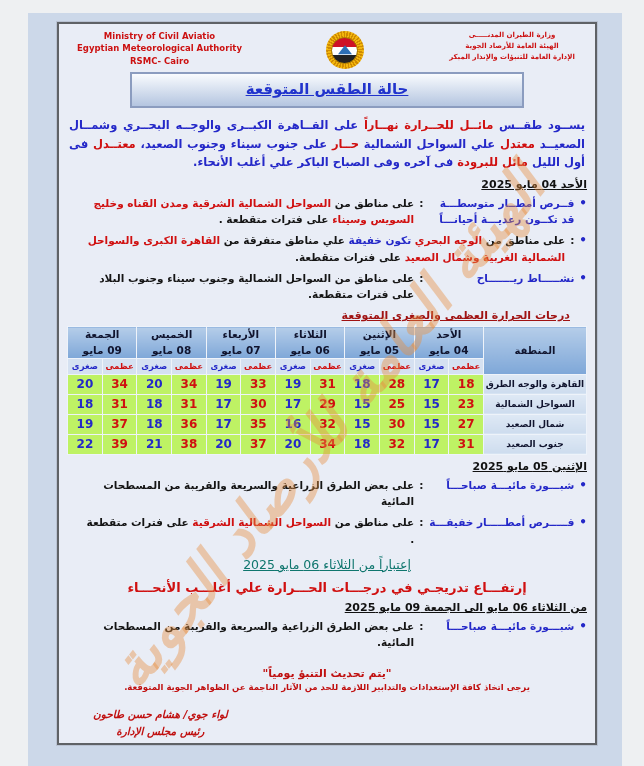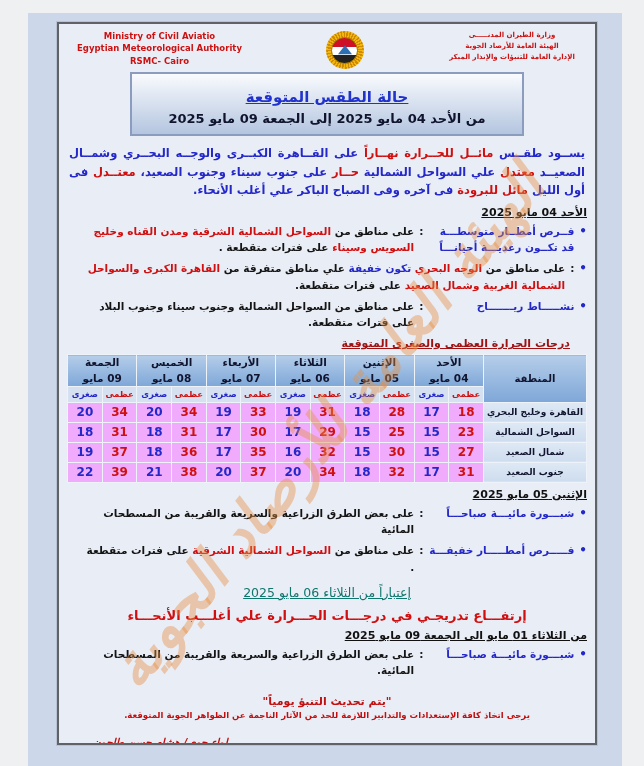--- a/index.html
+++ b/index.html
@@ -28,21 +28,21 @@
   .logo{width:38px;height:38px;border-radius:50%;margin-top:1px;
     background:repeating-conic-gradient(#f2b60c 0deg 5deg,#cf8a00 5deg 10deg);
     display:flex;align-items:center;justify-content:center;}
   .logo-inner{width:25px;height:25px;border-radius:50%;position:relative;overflow:hidden;
     background:linear-gradient(#ce1126 0 34%,#ffffff 34% 67%,#222222 67% 100%);border:1px solid #a87a00;}
   .logo-mt{position:absolute;left:50%;top:50%;transform:translate(-50%,-52%);
     width:0;height:0;border-left:7px solid transparent;border-right:7px solid transparent;border-bottom:9px solid #2d6fb5;}
   
   .title-box{width:382px;margin:3px auto 8px;text-align:center;
     background:linear-gradient(#f9fbfe,#b4c5e0);border:2px solid #8b9cbf;padding:6px 4px 8px;}
-  .tb-title{color:#2133cc;font-size:15px;font-weight:bold;text-decoration:underline;margin-top:8px;}
+  .tb-title{color:#2133cc;font-size:15px;font-weight:bold;text-decoration:underline;}
   .tb-sub{color:#10142e;font-size:13px;font-weight:bold;margin-top:5px;}
   
   .summary{font-size:11.5px;font-weight:bold;line-height:1.62;text-align:justify;margin:2px 2px 6px;}
   .seg-blue{color:#2428c8;}
   .seg-red{color:#d01010;}
   .seg-black{color:#141414;}
   
   .sec-h{font-size:11px;font-weight:bold;color:#111;text-decoration:underline;margin:5px 0 4px;}
   .bullet{display:flex;gap:5px;margin:3px 0 5px;align-items:flex-start;font-weight:bold;}
   .b-dot{color:#2428c8;font-size:12px;line-height:1.4;}
@@ -51,21 +51,21 @@
   .b-desc{flex:1;font-size:10.5px;line-height:1.55;color:#141414;margin-left:16px;}
   
   .tbl-title{color:#a01212;font-size:11px;font-weight:bold;text-decoration:underline;margin:7px 17px 4px;}
   table.temps{width:100%;border-collapse:collapse;table-layout:fixed;}
   table.temps th,table.temps td{border:1px solid #eef3fa;text-align:center;vertical-align:middle;padding:0;}
   .region-hd{background:linear-gradient(#b5cde9,#7ea7d8);font-size:10px;color:#10142e;width:102px;font-weight:bold;}
   .day-th{background:linear-gradient(#b5cde9,#7ea7d8);color:#10142e;font-size:10.5px;font-weight:bold;padding:2px 0;line-height:1.45;}
   .sub-th{background:#d5e1f1;font-size:8.5px;height:15px;font-weight:bold;}
   .sub-th.max{color:#d01010;}
   .sub-th.min{color:#2428c8;}
-  .num{background:#f0abfc;font-size:12px;font-weight:bold;height:19px;}
+  .num{background:#bef264;font-size:12px;font-weight:bold;height:19px;}
   .num.max{color:#d01010;}
   .num.min{color:#2428c8;}
   .region-td{background:linear-gradient(#dfe9f5,#cddcee);font-size:9px;font-weight:bold;color:#10142e;}
   
   .center-red-h{text-align:center;color:#0f766e;font-weight:normal;font-size:12.5px;text-decoration:underline;margin:10px 0 4px;}
   .announce{text-align:center;color:#d01010;font-weight:bold;font-size:13px;margin:8px 0 6px;}
   
   .quote{text-align:center;color:#c01010;font-weight:bold;font-size:11px;margin-top:16px;}
   .advice{text-align:center;color:#c01010;font-weight:bold;font-size:8.5px;margin-top:2px;}
   .sig{text-align:left;padding-left:26px;margin-top:14px;}
@@ -94,21 +94,20 @@
       </div>
       <div class="hdr-en">
         <div>Ministry of Civil Aviatio</div>
         <div>Egyptian Meteorological Authority</div>
         <div>RSMC- Cairo</div>
       </div>
     </div>
 
     <div class="title-box">
       <div class="tb-title">حالة الطقس المتوقعة</div>
-      <div class="tb-sub">من الأحد 04 مايو 2025  إلى الجمعة 09 مايو 2025</div>
     </div>
 
     <div class="summary"><span class="seg-blue">يســود طقــس </span><span class="seg-red">مائــل للحــرارة نهــاراً </span><span class="seg-blue">على القــاهرة الكبــرى والوجــه البحــري وشمــال الصعيــد </span><span class="seg-red">معتدل </span><span class="seg-blue">علي السواحل الشمالية </span><span class="seg-red">حــار </span><span class="seg-blue">على جنوب سيناء وجنوب الصعيد، </span><span class="seg-red">معتــدل </span><span class="seg-blue">فى أول الليل </span><span class="seg-red">مائل للبرودة </span><span class="seg-blue">فى آخره وفى الصباح الباكر علي أغلب الأنحاء.</span></div>
 
     <div class="sec-h">الأحد 04 مايو 2025</div>
     <div class="bullet">
       <span class="b-dot">•</span>
       <span class="b-label">فــرص أمطــار متوسطـــة قد تكــون رعديـــة أحيانـــاً</span>
       <span class="b-colon">:</span>
       <span class="b-desc"><span class="seg-black">على مناطق من </span><span class="seg-red">السواحل الشمالية الشرقية ومدن القناه وخليج السويس وسيناء</span><span class="seg-black"> على فترات متقطعة .</span></span>
@@ -165,21 +164,21 @@
             <th class="sub-th max">عظمى</th>
             <th class="sub-th min">صغرى</th>
             <th class="sub-th max">عظمى</th>
             <th class="sub-th min">صغرى</th>
             <th class="sub-th max">عظمى</th>
             <th class="sub-th min">صغرى</th>
           </tr>
       </thead>
       <tbody>
           <tr>
-            <td class="region-td">القاهرة وخليج البحري</td>
+            <td class="region-td">القاهرة والوجه الطرق</td>
             <td class="num max">18</td>
             <td class="num min">17</td>
             <td class="num max">28</td>
             <td class="num min">18</td>
             <td class="num max">31</td>
             <td class="num min">19</td>
             <td class="num max">33</td>
             <td class="num min">19</td>
             <td class="num max">34</td>
             <td class="num min">20</td>
@@ -244,21 +243,21 @@
     <div class="bullet">
       <span class="b-dot">•</span>
       <span class="b-label">فـــــرص أمطـــــار خفيفـــة</span>
       <span class="b-colon">:</span>
       <span class="b-desc"><span class="seg-black">على مناطق من </span><span class="seg-red">السواحل الشمالية الشرقية </span><span class="seg-black">على فترات متقطعة .</span></span>
     </div>
 
     <div class="center-red-h">إعتباراً من الثلاثاء 06 مايو 2025</div>
     <div class="announce">إرتفـــاع تدريجـي في درجـــات الحـــرارة علي أغلـــب الأنحـــاء</div>
 
-    <div class="sec-h">من الثلاثاء 01 مايو الى الجمعة 09 مايو 2025</div>
+    <div class="sec-h">من الثلاثاء 06 مايو الى الجمعة 09 مايو 2025</div>
     <div class="bullet">
       <span class="b-dot">•</span>
       <span class="b-label">شبـــورة مائيـــة صباحـــاً</span>
       <span class="b-colon">:</span>
       <span class="b-desc"><span class="seg-black">على بعض الطرق الزراعية والسريعة والقريبة من المسطحات المائية.</span></span>
     </div>
 
     <div class="quote">"يتم تحديث التنبؤ يومياً"</div>
     <div class="advice">يرجى اتخاذ كافة الإستعدادات والتدابير اللازمة للحد من الآثار الناجمة عن الظواهر الجوية المتوقعة.</div>
 

